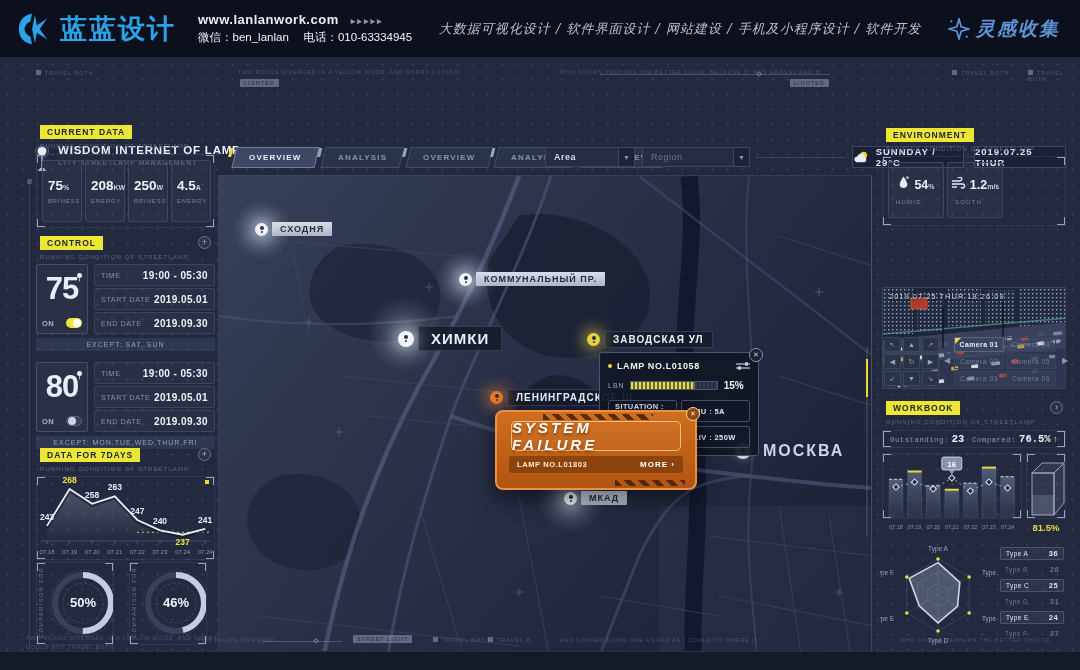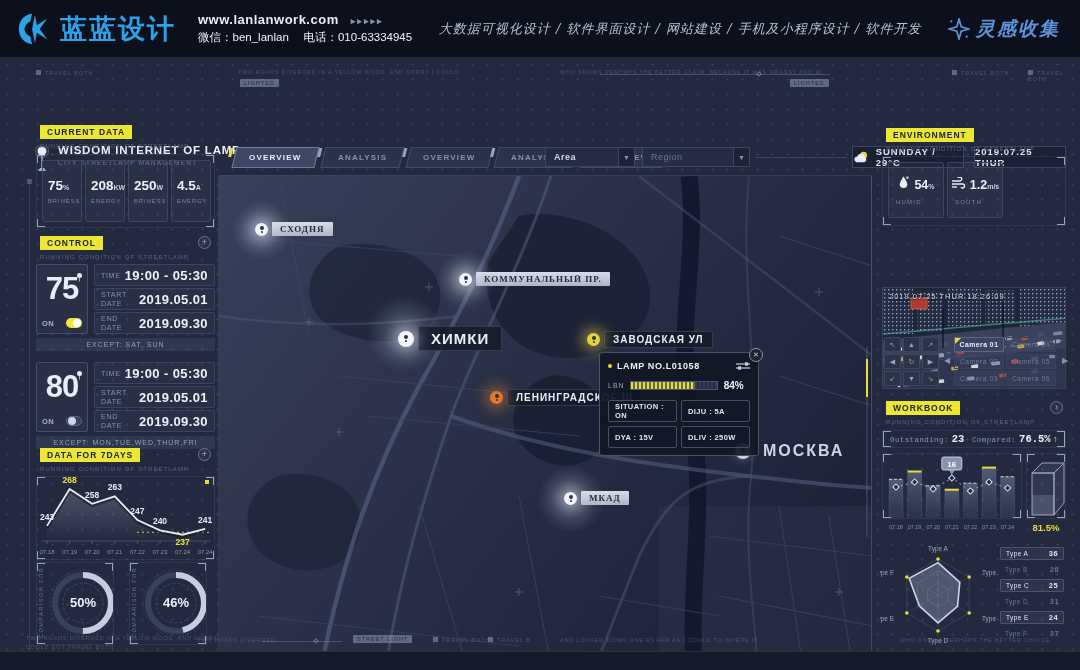--- a/index.html
+++ b/index.html
@@ -79,41 +79,41 @@
   .ctile .on { font-size:7.5px; font-weight:bold; color:#aab3cc; letter-spacing:.5px; }
   .ctile .lampdot { position:absolute; right:4px; top:3px; }
   .toggle { width:23px; height:10px; border-radius:5px; position:relative; cursor:pointer; }
   .toggle.on { background:#f2e23c; }
   .toggle.on i { position:absolute; right:1px; top:1px; width:8px; height:8px; border-radius:50%; background:#fff; }
   .toggle.off { background:#39425c; border:1px solid #5a6480; }
   .toggle.off i { position:absolute; left:1px; top:0px; width:8px; height:8px; border-radius:50%; background:#cfd6e8; }
   .crow { position:absolute; left:58px; width:121px; height:22px; border:1px solid #3c455e; background:rgba(255,255,255,.03); border-radius:2px;
     display:flex; align-items:center; justify-content:space-between; padding:0 6px; }
   .crow .k { font-size:7.2px; color:#8590ac; letter-spacing:.6px; }
-  .crow .v { font-size:13px; font-weight:bold; color:#eef1f8; letter-spacing:.4px; }
+  .crow .v { font-size:10px; font-weight:bold; color:#eef1f8; letter-spacing:.4px; }
   .cexcept { position:absolute; left:0; width:179px; height:13px; background:rgba(95,105,135,.22);
     font-size:7px; color:#98a2bc; letter-spacing:1px; display:flex; align-items:center; justify-content:center; }
 
   
   .gaugebox { position:absolute; width:78px; height:83px; display:flex; }
   .gaugebox .vlabel { writing-mode:vertical-rl; transform:rotate(180deg); font-size:5.5px; letter-spacing:1.5px; color:#6b7590; padding:6px 1px 0 3px; }
 
   
   #map { left:218px; top:118px; width:654px; height:532px; border:1px solid rgba(120,130,160,.28);
     background:linear-gradient(128deg,#38405a 0%,#2b3249 35%,#232940 62%,#1a1f30 100%); overflow:hidden; }
   #map svg.roads { position:absolute; left:0; top:0; }
   .mlabel { position:absolute; display:flex; align-items:center; cursor:pointer; }
   .pin { width:13px; height:13px; border-radius:50%; display:flex; align-items:center; justify-content:center; flex:none; position:relative; }
   .pin.white { background:#f2f4fa; box-shadow:0 0 14px 5px rgba(220,230,255,.45); }
   .pin.dim { background:#c8cfdd; box-shadow:0 0 8px 2px rgba(200,210,235,.25); }
   .pin.yellow { background:#e8d23c; box-shadow:0 0 14px 5px rgba(235,215,80,.5); }
   .pin.orange { background:#e07a28; box-shadow:0 0 14px 5px rgba(230,130,50,.5); }
   .pin::after { content:""; width:4px; height:4px; border-radius:50%; background:#2a3147; box-shadow:0 4px 0 -1px #2a3147; margin-top:-3px; }
   .mtag { margin-left:4px; padding:2px 8px; font-weight:bold; letter-spacing:1px; white-space:nowrap; border-radius:1px; }
-  .mtag.light { background:linear-gradient(180deg,#d8dce8,#aeb5c6); color:#242b40; font-size:9px;font-family:Liberation Serif, serif; }
+  .mtag.light { background:linear-gradient(180deg,#d8dce8,#aeb5c6); color:#242b40; font-size:9px; }
   .mtag.dark { background:rgba(22,27,42,.85); color:#e8edf8; font-size:10px; border:1px solid rgba(120,130,160,.3); }
   .mtag.plain { background:none; color:#cdd4e6; font-size:16px; letter-spacing:2px; }
   .mlabel.lg .mtag.dark { font-size:15px; padding:3px 12px; }
   .mlabel.lg .pin { width:16px; height:16px; }
 
   
   #popup { position:absolute; left:380px; top:176px; width:160px; background:rgba(17,23,37,.93); border:1px solid #4a5472; border-radius:3px; padding:8px 8px 7px; z-index:5; }
   #popup .phead { display:flex; align-items:center; }
   #popup .dot { width:4px; height:4px; background:#ecd93c; border-radius:50%; margin-right:5px; }
   #popup .ptitle { font-size:9px; font-weight:bold; color:#eef1f8; letter-spacing:.6px; flex:1; }
@@ -492,31 +492,43 @@
           <line x1="0" y1="7" x2="14" y2="7" stroke="#c6cede" stroke-width="1.2"></line>
           <rect x="9" y="1.3" width="3" height="3.4" fill="#c6cede"></rect>
           <rect x="2" y="5.3" width="3" height="3.4" fill="#c6cede"></rect>
         </svg>
       </div>
       <div class="lbnrow">
         <span class="k">LBN</span>
         <span class="lbnbar">
             <i id="lbnfill" style="width: 75%;"></i>
           </span>
-        <span class="pv">84%</span>
+        <span class="pv">15%</span>
       </div>
       <div class="cells" id="popup-cells">
           <div class="cell">SITUATION : ON</div>
           <div class="cell">DIJU : 5A</div>
           <div class="cell">DYA : 15V</div>
           <div class="cell">DLIV : 250W</div>
         </div>
       <div class="closebtn" style="right:-5px;top:-5px;">✕</div>
     </div>
 
+    <div id="alert">
+      <div class="stripe" style="left:46px;top:2px;"></div>
+      <div class="inner">
+        <span class="atitle">SYSTEM  FAILURE</span>
+      </div>
+      <div class="abar">
+        <span class="alamp">LAMP NO.L01803</span>
+        <span class="amore">MORE ›</span>
+      </div>
+      <div class="stripe" style="right:10px;bottom:2px;width:70px;"></div>
+      <div class="closebtn aclose">✕</div>
+    </div>
   </div>
   <div id="mapscroll">
       <i></i>
     </div>
 
   <div style="left:886px;top:71px;" class="badge">ENVIRONMENT</div>
   <div style="left:886px;top:89px;" class="psub">RUNNING CONDITION OF STREETLAMP</div>
   <div class="cframe" style="left:882px;top:99px;width:184px;height:70px;"></div>
   <div id="env-stats" style="left:888px;top:105px;display:flex;">
       <div class="envbox">

